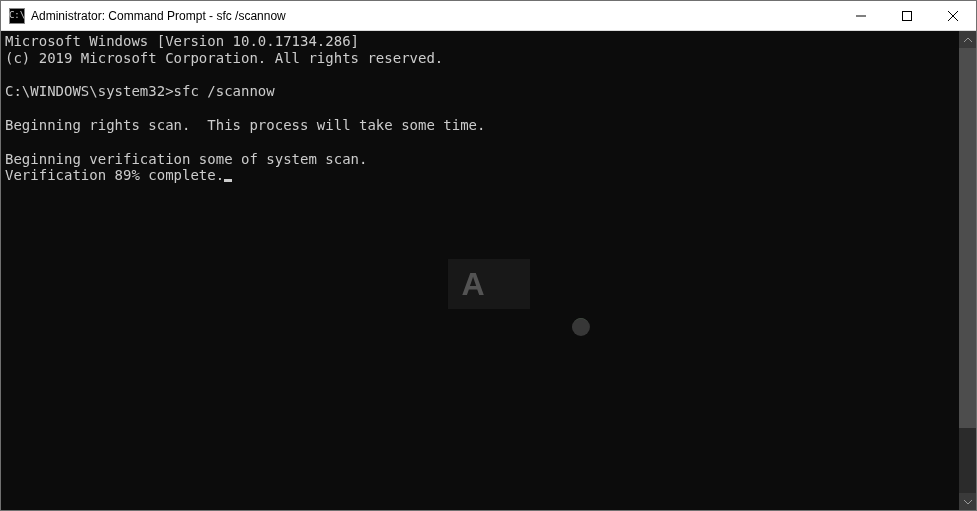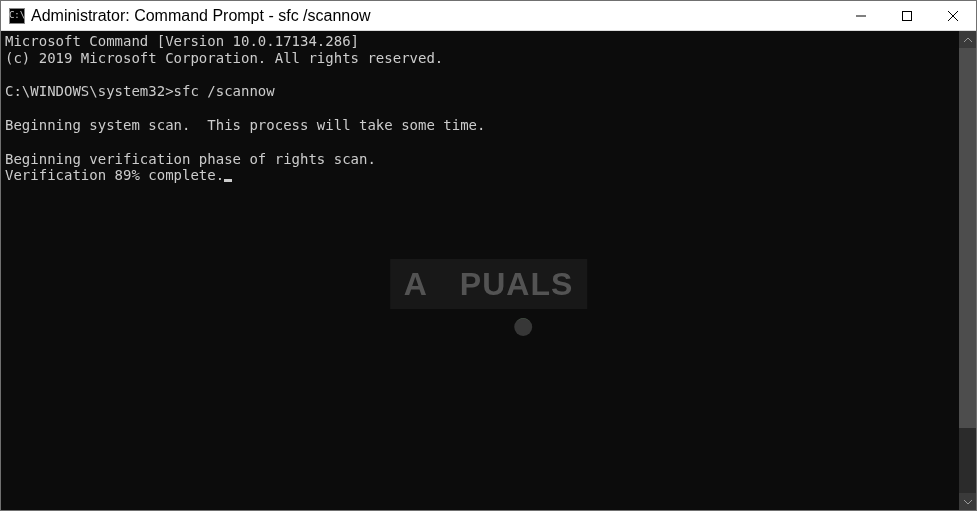--- a/index.html
+++ b/index.html
@@ -37,21 +37,21 @@
       display: inline-flex;
       align-items: center;
       justify-content: center;
       font-family: Consolas, monospace;
       font-size: 9px;
       color: #ccc;
       line-height: 1;
       border: 1px solid #888;
     }
     .title-text {
-      font-size: 16px;
+      font-size: 12px;
       color: #000;
       flex: 1;
       white-space: nowrap;
       overflow: hidden;
     }
     .win-controls {
       display: flex;
       height: 100%;
     }
     .win-btn {
@@ -159,39 +159,38 @@
       </div>
       <div class="win-btn close" title="Close">
         <svg width="10" height="10">
             <line x1="0" y1="0" x2="10" y2="10" stroke="#000" stroke-width="1"></line>
             <line x1="10" y1="0" x2="0" y2="10" stroke="#000" stroke-width="1"></line>
           </svg>
       </div>
     </div>
   </div>
 
-  <div class="console-body"><span>Microsoft Command [Version 10.0.17134.286]</span>
+  <div class="console-body"><span>Microsoft Windows [Version 10.0.17134.286]</span>
 <span>(c) 2019 Microsoft Corporation. All rights reserved.</span>
 <span></span>
 <span>C:\WINDOWS\system32&gt;sfc /scannow</span>
 <span></span>
-<span>Beginning system scan.  This process will take some time.</span>
+<span>Beginning rights scan.  This process will take some time.</span>
 <span></span>
-<span>Beginning verification phase of rights scan.</span>
+<span>Beginning verification some of system scan.</span>
 <span>Verification 89% complete.</span><span class="cursor"></span>
 
     <div class="watermark">
       <span>A</span>
       <span class="watermark-icon">
         <svg viewBox="0 0 28 28">
             <circle cx="14" cy="16" r="9" fill="rgba(120,120,120,0.4)"></circle>
             <path d="M6 12 Q14 2 22 12 L20 10 Q14 5 8 10 Z" fill="rgba(90,120,90,0.5)"></path>
           </svg>
       </span>
-      <span>PUALS</span>
     </div>
 
     <div class="scrollbar">
       <div class="scroll-arrow up">
         <svg width="8" height="6">
             <path d="M0 5 L4 1 L8 5" stroke="#999" fill="none" stroke-width="1"></path>
           </svg>
       </div>
       <div class="scroll-thumb"></div>
       <div class="scroll-arrow down">

